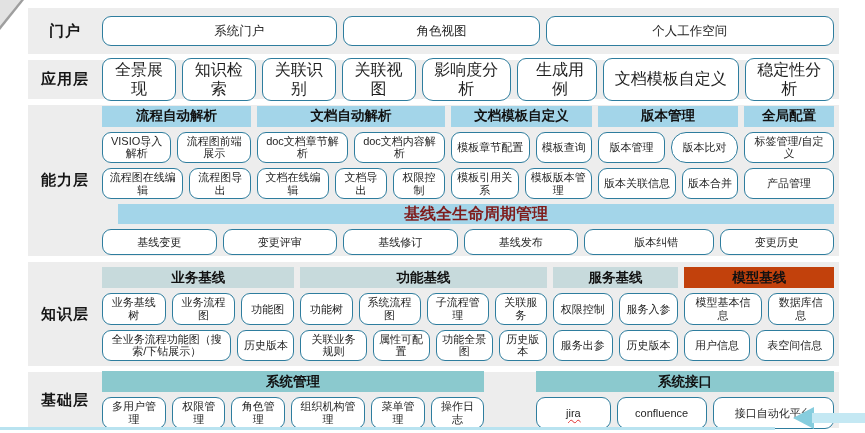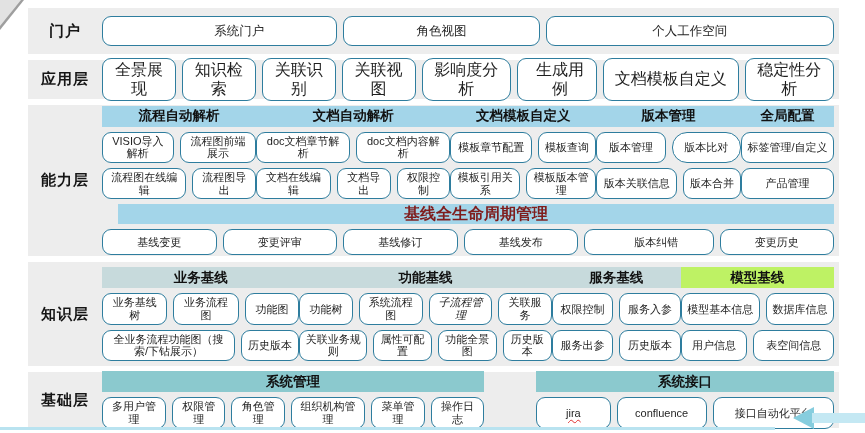--- a/index.html
+++ b/index.html
@@ -25,21 +25,21 @@
   .band-content{flex:1;display:flex;flex-direction:column;justify-content:center;gap:5px;padding:5px 0;min-width:0;}
 
   .btn-row{display:flex;gap:6px;align-items:stretch;flex:1;min-height:0;}
   .btn{background:#ffffff;border:1.5px solid #2e7d9e;border-radius:9px;
     display:flex;align-items:center;justify-content:center;text-align:center;
     font-size:11px;color:#1f1f1f;line-height:1.15;padding:2px 5px;box-sizing:border-box;
     min-height:24px;overflow:hidden;}
   .band-portal .btn{min-height:30px;font-size:12.5px;}
   .band-application .btn{min-height:27px;font-size:16px;}
 
-  .groups-row{display:flex;flex:1;min-height:0;}
+  .groups-row{display:flex;gap:6px;flex:1;min-height:0;}
   .group{display:flex;flex-direction:column;gap:5px;min-width:0;}
   .group-header{height:21px;flex:0 0 21px;display:flex;align-items:center;justify-content:center;
     font-weight:bold;font-size:13.5px;color:#111111;}
   .group .btn-row{flex:1;}
 
   .baseline-header{height:20px;flex:0 0 20px;display:flex;align-items:center;justify-content:center;
     font-weight:bold;font-size:16px;color:#7f1d1d;margin-left:16px;}
   .baseline-row{flex:0 0 26px;}
 
   .band-foundation .groups-row{gap:52px;}
@@ -169,21 +169,21 @@
               <div class="btn-row">
                 <div class="btn" style="flex: 2.6 1 0px;">全业务流程功能图（搜索/下钻展示）</div>
                 <div class="btn" style="flex: 1 1 0px;">历史版本</div>
               </div>
             </div>
             <div class="group" style="flex: 247 1 0px;">
               <div class="group-header" style="background: rgb(199, 218, 220);">功能基线</div>
               <div class="btn-row">
                 <div class="btn" style="flex: 1 1 0px;">功能树</div>
                 <div class="btn" style="flex: 1.25 1 0px;">系统流程图</div>
-                <div class="btn" style="flex: 1.25 1 0px; font-style: italic;">子流程管理</div>
+                <div class="btn" style="flex: 1.25 1 0px;">子流程管理</div>
                 <div class="btn" style="flex: 1 1 0px;">关联服务</div>
               </div>
               <div class="btn-row">
                 <div class="btn" style="flex: 1.5 1 0px;">关联业务规则</div>
                 <div class="btn" style="flex: 1.25 1 0px;">属性可配置</div>
                 <div class="btn" style="flex: 1.25 1 0px;">功能全景图</div>
                 <div class="btn" style="flex: 1 1 0px;">历史版本</div>
               </div>
             </div>
             <div class="group" style="flex: 126 1 0px;">
@@ -191,21 +191,21 @@
               <div class="btn-row">
                 <div class="btn" style="flex: 1 1 0px;">权限控制</div>
                 <div class="btn" style="flex: 1 1 0px;">服务入参</div>
               </div>
               <div class="btn-row">
                 <div class="btn" style="flex: 1 1 0px;">服务出参</div>
                 <div class="btn" style="flex: 1 1 0px;">历史版本</div>
               </div>
             </div>
             <div class="group" style="flex: 150 1 0px;">
-              <div class="group-header" style="background: #bef264;">模型基线</div>
+              <div class="group-header" style="background: #c2410c;">模型基线</div>
               <div class="btn-row">
                 <div class="btn" style="flex: 1.5 1 0px;">模型基本信息</div>
                 <div class="btn" style="flex: 1.25 1 0px;">数据库信息</div>
               </div>
               <div class="btn-row">
                 <div class="btn" style="flex: 1 1 0px;">用户信息</div>
                 <div class="btn" style="flex: 1.25 1 0px;">表空间信息</div>
               </div>
             </div>
           </div>

